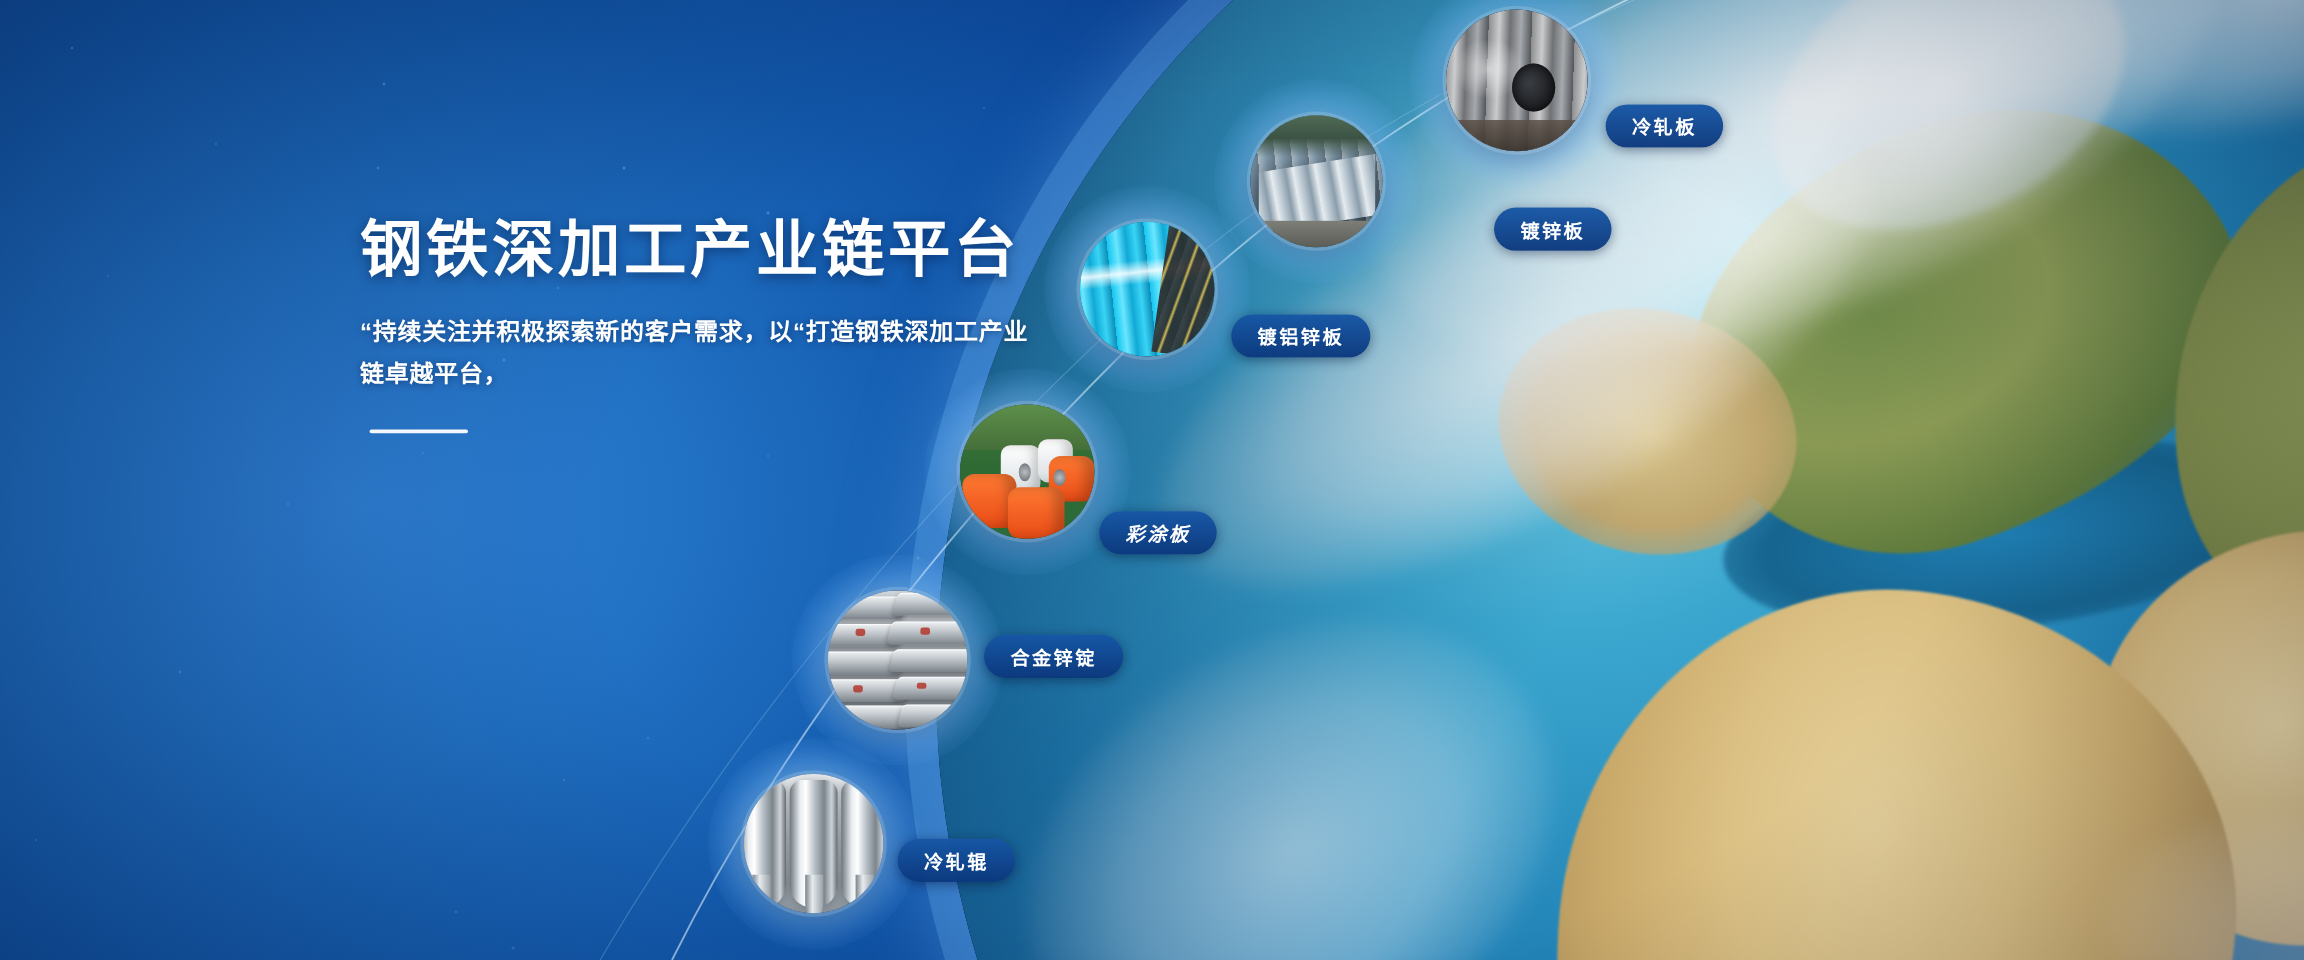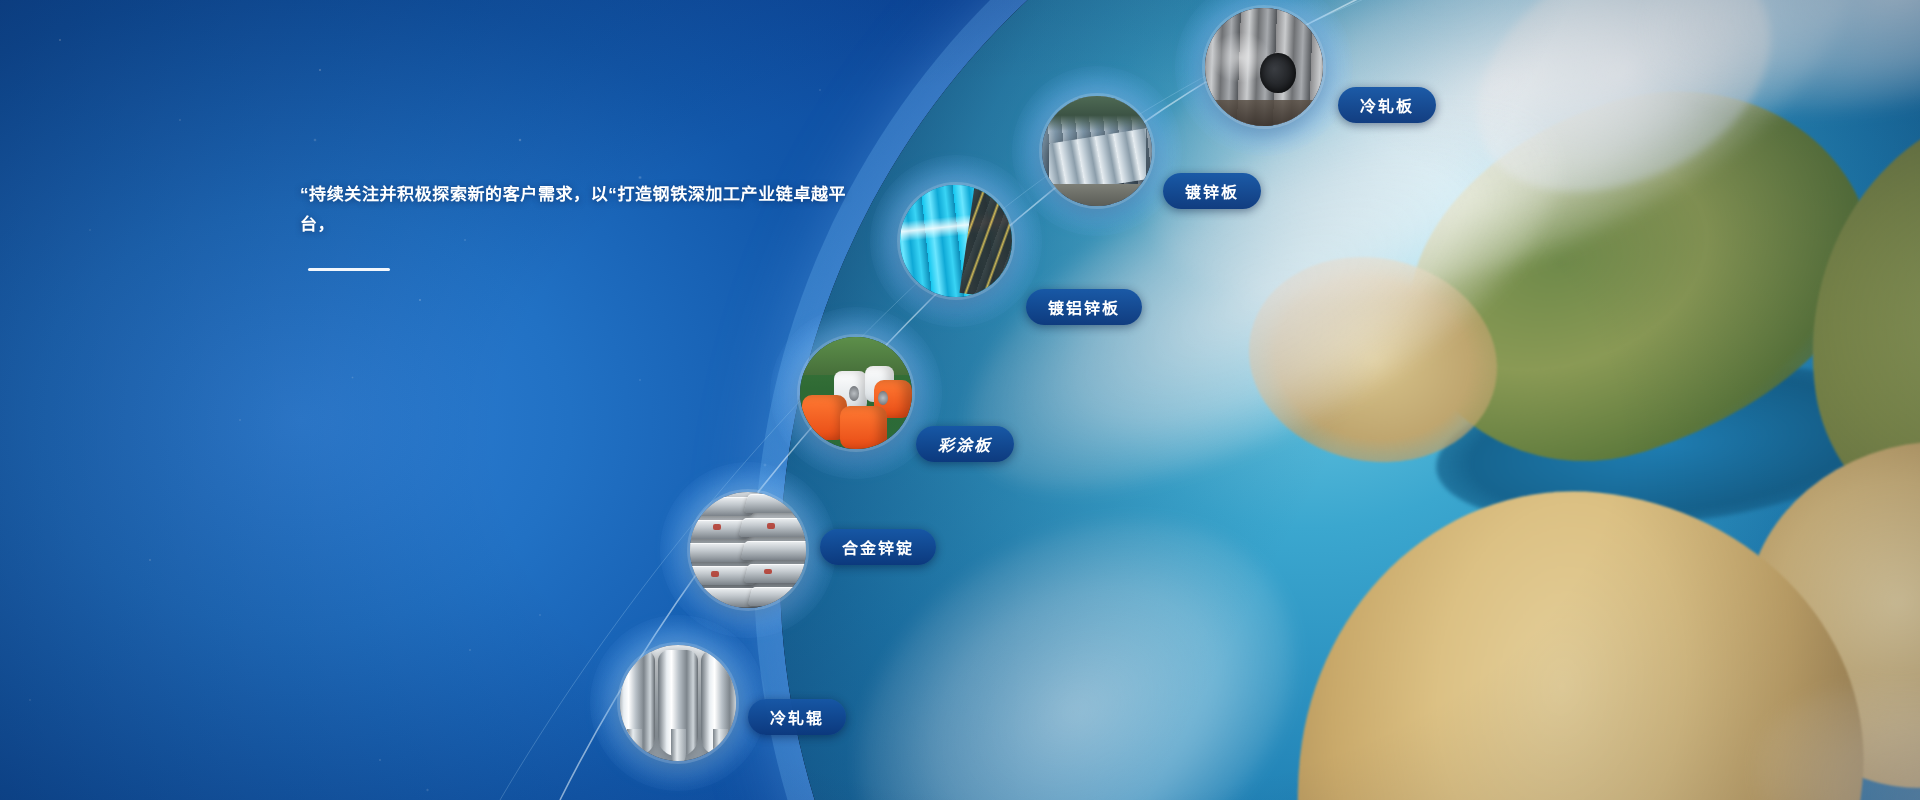--- a/index.html
+++ b/index.html
@@ -148,21 +148,22 @@
 
   
   .copy{ position:absolute; left:300px; top:180px; width:640px; }
   .title{
     font-size:52px; font-weight:bold; color:#ffffff;
     letter-spacing:3px; line-height:1.12;
     text-shadow:0 2px 10px rgba(0,25,70,.55);
     white-space:nowrap;
   }
   .subtitle{
-    font-size:17px; font-weight:bold; color:#ffffff;
+    margin-top:22px;
+    font-size:20px; font-weight:bold; color:#ffffff;
     line-height:1.75; letter-spacing:.6px;
     text-shadow:0 1px 6px rgba(0,25,70,.5);
     width:560px;
   }
   .rule{
     margin-top:28px; margin-left:8px;
     width:82px; height:3px; background:#ffffff; border-radius:2px;
     opacity:.95;
   }
   .bubble{
@@ -339,20 +340,21 @@
   </div>
 
   <div class="vignette"></div>
 
   <svg class="arc" viewBox="0 0 1920 800">
     <path d="M560,800 C640,640 760,470 930,300 C1080,150 1240,50 1420,-30" fill="none" stroke="rgba(235,248,255,.55)" stroke-width="1.6"></path>
     <path d="M500,800 C600,630 740,450 920,280 C1070,140 1250,40 1460,-40" fill="none" stroke="rgba(200,235,255,.22)" stroke-width="1"></path>
   </svg>
 
   <div class="copy">
+    <div class="title">钢铁深加工产业链平台</div>
     <div class="subtitle">
       <div>“持续关注并积极探索新的客户需求，以“打造钢铁深加工产业链卓越平台，</div>
     </div>
     <div class="rule"></div>
   </div>
 
   <div class="halo" style="left:1175px; top:-22px; width:178px; height:178px;"></div>
   <div class="bubble" style="left:1205px; top:8px; width:118px; height:118px;">
     <div class="ph ph-coil">
       <div class="floor"></div>
@@ -364,32 +366,32 @@
   </div>
 
   <div class="halo" style="left:1012px; top:66px; width:170px; height:170px;"></div>
   <div class="bubble" style="left:1042px; top:96px; width:110px; height:110px;">
     <div class="ph ph-galv">
       <div class="roof"></div>
       <div class="stack"></div>
       <div class="ground"></div>
     </div>
   </div>
-  <div class="pill" style="left:1163px; top:173px;">
+  <div class="pill" style="left:1245px; top:173px;">
     <span>镀锌板</span>
   </div>
 
   <div class="halo" style="left:870px; top:155px; width:172px; height:172px;"></div>
   <div class="bubble" style="left:900px; top:185px; width:112px; height:112px;">
     <div class="ph ph-alzn">
       <div class="shine"></div>
       <div class="rack"></div>
     </div>
   </div>
-  <div class="pill" style="left:1026px; top:289px;">
+  <div class="pill" style="left:1026px; top:262px;">
     <span>镀铝锌板</span>
   </div>
 
   <div class="halo" style="left:770px; top:307px; width:172px; height:172px;"></div>
   <div class="bubble" style="left:800px; top:337px; width:112px; height:112px;">
     <div class="ph ph-color">
       <div class="band-top"></div>
       <div class="w1"></div>
       <div class="w2"></div>
       <div class="o3"></div>

